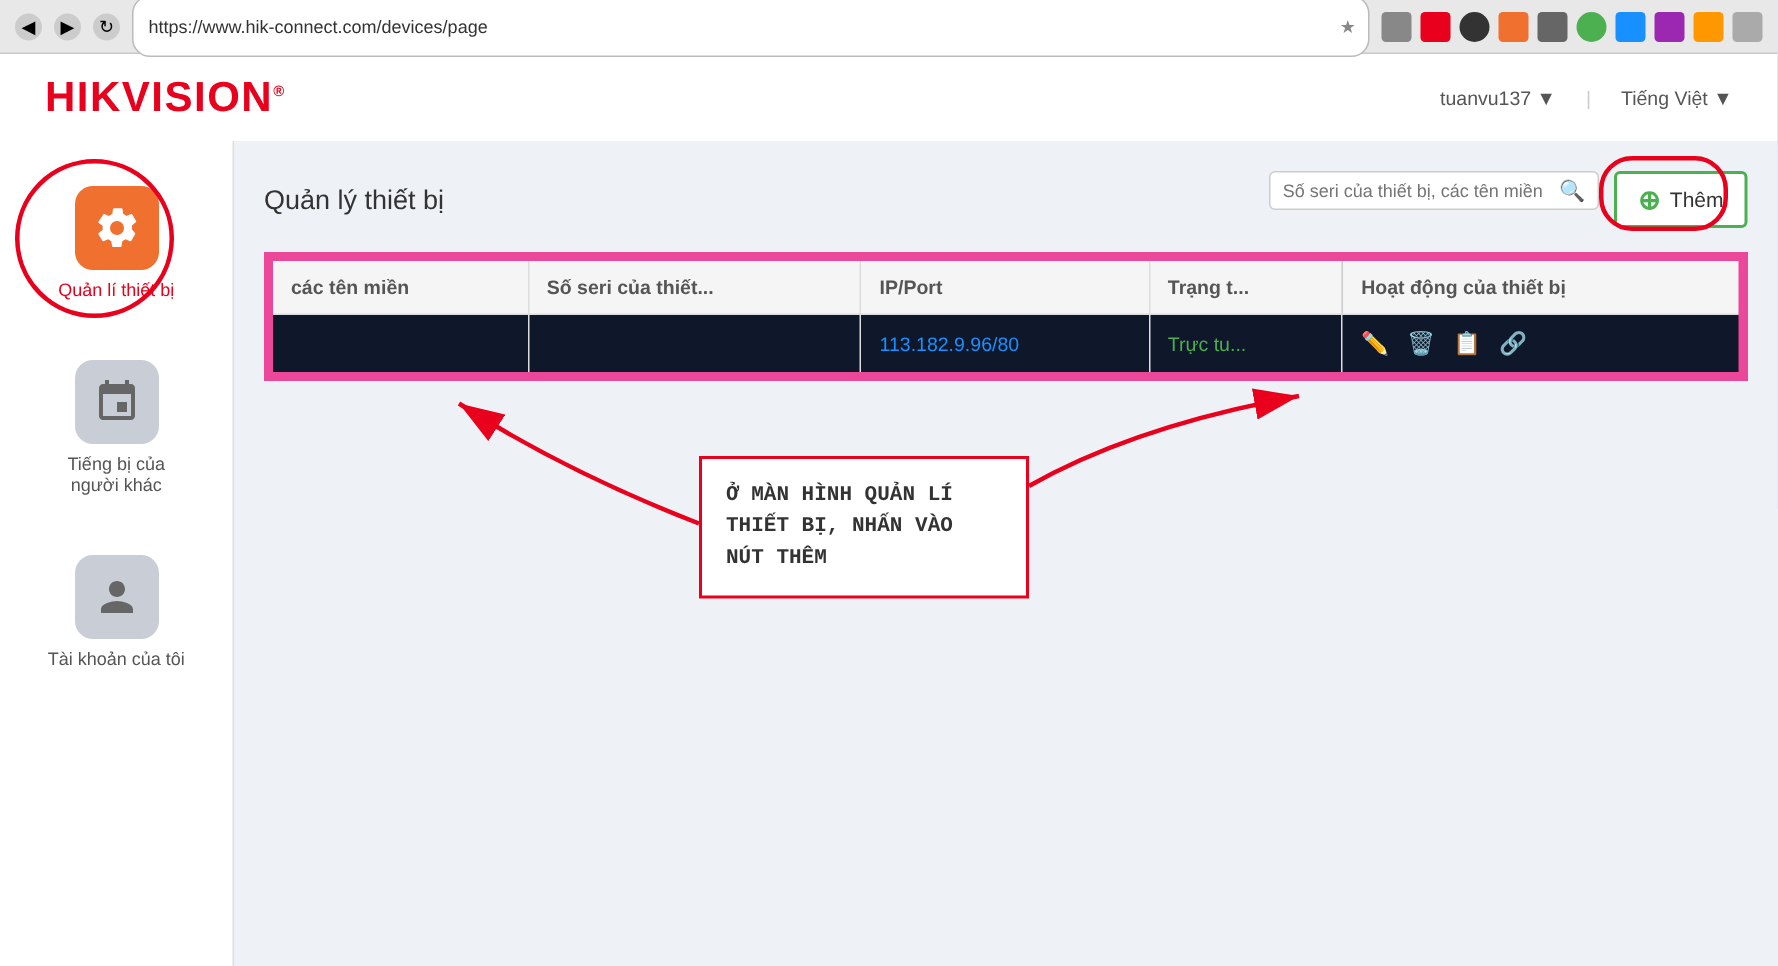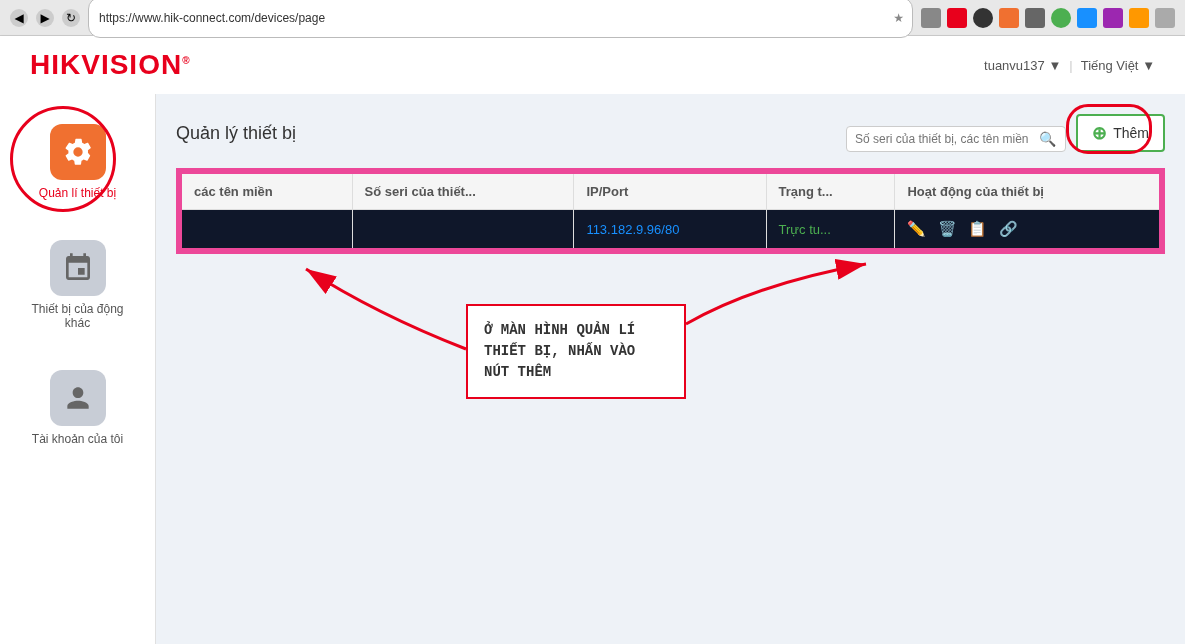--- a/index.html
+++ b/index.html
@@ -68,21 +68,21 @@
       font-weight: bold;
       color: #e8001c;
       letter-spacing: 1px;
     }
     .logo sup {
       font-size: 10px;
     }
     .header-right {
       display: flex;
       align-items: center;
-      gap: 8px;
+      gap: 20px;
       font-size: 13px;
       color: #555;
     }
     .header-user {
       cursor: pointer;
     }
     .header-lang {
       cursor: pointer;
     }
 
@@ -160,21 +160,21 @@
       margin-bottom: 16px;
       gap: 24px;
     }
     .content-title {
       font-size: 18px;
       color: #333;
       font-weight: normal;
     }
     .search-add-row {
       display: flex;
-      align-items: flex-end;
+      align-items: flex-start;
       gap: 10px;
     }
     .search-box {
       display: flex;
       align-items: center;
       border: 1px solid #ccc;
       border-radius: 4px;
       background: white;
       padding: 4px 8px;
       width: 220px;
@@ -353,21 +353,21 @@
       </div>
       <span class="sidebar-label active-label">Quản lí thiết bị</span>
     </div>
 
     <div class="sidebar-item">
       <div class="sidebar-icon-wrap gray">
         <svg width="32" height="32" viewBox="0 0 24 24" fill="#666">
           <path d="M17 12h-5v5h5v-5zM16 1v2H8V1H6v2H5c-1.11 0-1.99.9-1.99 2L3 19c0 1.1.89 2 2 2h14c1.1 0 2-.9 2-2V5c0-1.1-.9-2-2-2h-1V1h-2zm3 18H5V8h14v11z"></path>
         </svg>
       </div>
-      <span class="sidebar-label">Thiết bị của động khác</span>
+      <span class="sidebar-label">Tiếng bị của người khác</span>
     </div>
 
 
     <div class="sidebar-item">
       <div class="sidebar-icon-wrap gray">
         <svg width="32" height="32" viewBox="0 0 24 24" fill="#666">
           <path d="M12 12c2.21 0 4-1.79 4-4s-1.79-4-4-4-4 1.79-4 4 1.79 4 4 4zm0 2c-2.67 0-8 1.34-8 4v2h16v-2c0-2.66-5.33-4-8-4z"></path>
         </svg>
       </div>
       <span class="sidebar-label">Tài khoản của tôi</span>

